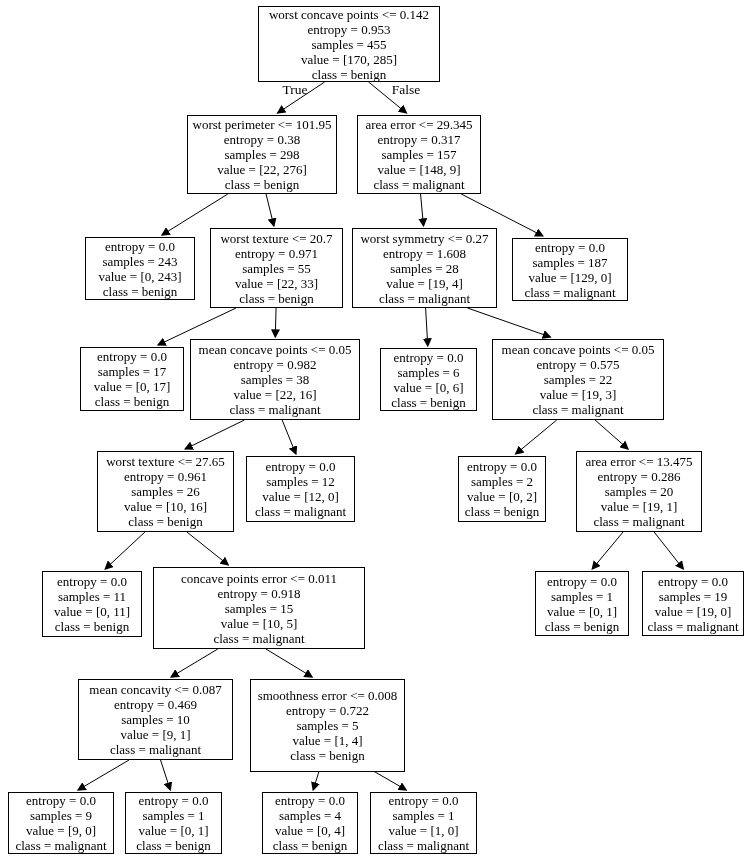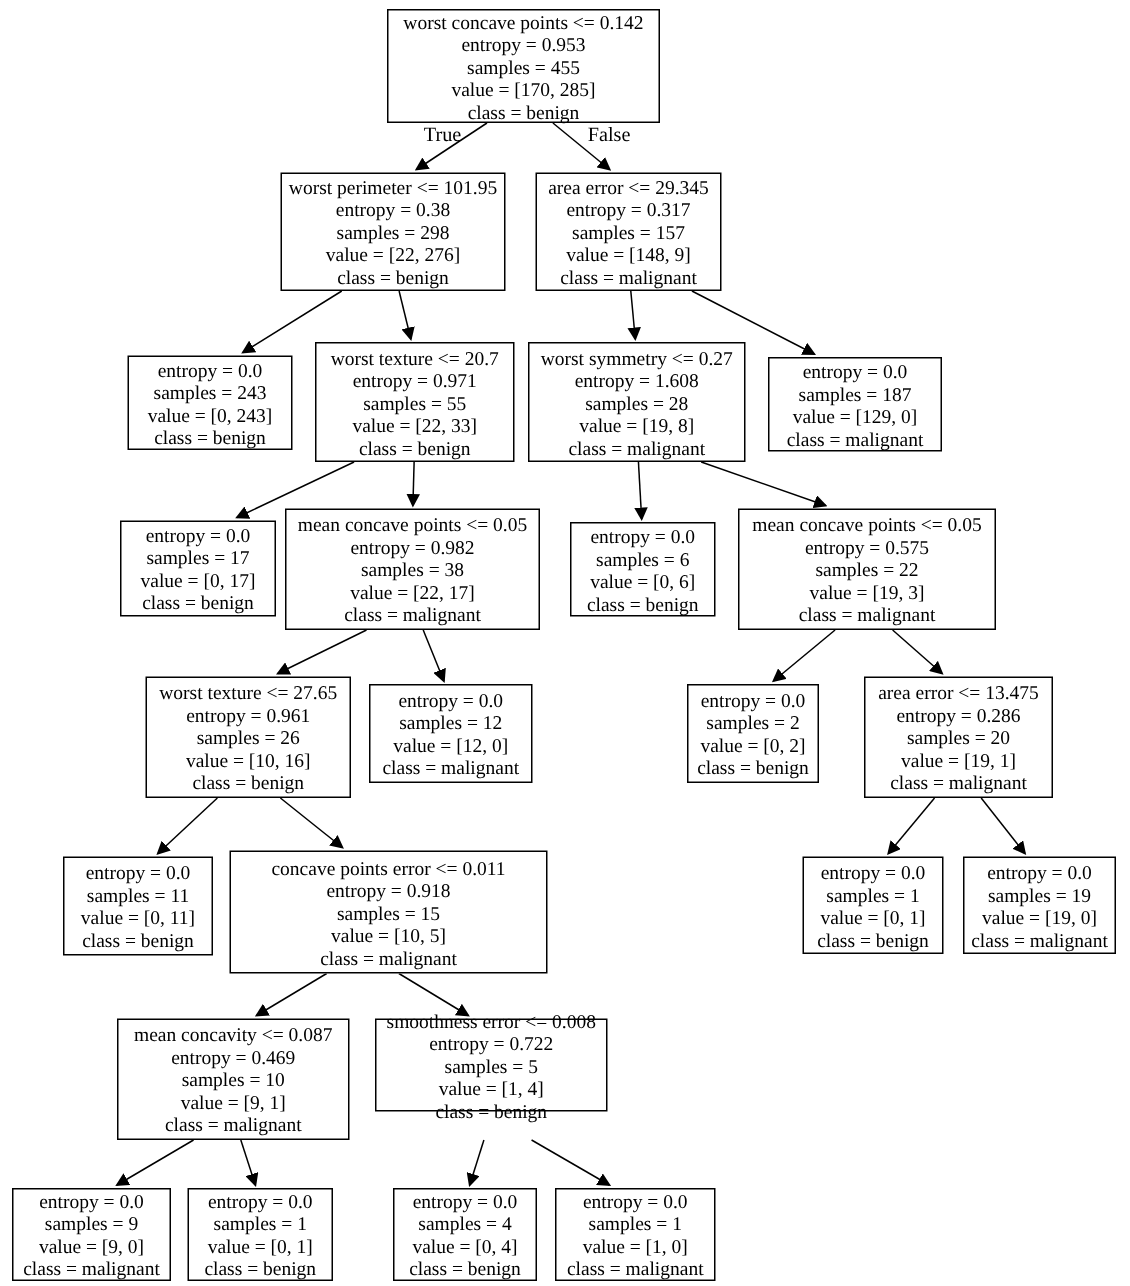--- a/index.html
+++ b/index.html
@@ -116,40 +116,40 @@
         <div class="node-line">worst texture &lt;= 20.7</div>
         <div class="node-line">entropy = 0.971</div>
         <div class="node-line">samples = 55</div>
         <div class="node-line">value = [22, 33]</div>
         <div class="node-line">class = benign</div>
       </div>
       <div class="node" style="left: 352px; top: 228px; width: 145px; height: 80px;">
         <div class="node-line">worst symmetry &lt;= 0.27</div>
         <div class="node-line">entropy = 1.608</div>
         <div class="node-line">samples = 28</div>
-        <div class="node-line">value = [19, 8]</div>
+        <div class="node-line">value = [19, 4]</div>
         <div class="node-line">class = malignant</div>
       </div>
       <div class="node" style="left: 512px; top: 238px; width: 116px; height: 63px;">
         <div class="node-line">entropy = 0.0</div>
         <div class="node-line">samples = 187</div>
         <div class="node-line">value = [129, 0]</div>
         <div class="node-line">class = malignant</div>
       </div>
       <div class="node" style="left: 80px; top: 347px; width: 104px; height: 64px;">
         <div class="node-line">entropy = 0.0</div>
         <div class="node-line">samples = 17</div>
         <div class="node-line">value = [0, 17]</div>
         <div class="node-line">class = benign</div>
       </div>
       <div class="node" style="left: 190px; top: 339px; width: 170px; height: 81px;">
         <div class="node-line">mean concave points &lt;= 0.05</div>
         <div class="node-line">entropy = 0.982</div>
         <div class="node-line">samples = 38</div>
-        <div class="node-line">value = [22, 17]</div>
+        <div class="node-line">value = [22, 16]</div>
         <div class="node-line">class = malignant</div>
       </div>
       <div class="node" style="left: 380px; top: 348px; width: 97px; height: 63px;">
         <div class="node-line">entropy = 0.0</div>
         <div class="node-line">samples = 6</div>
         <div class="node-line">value = [0, 6]</div>
         <div class="node-line">class = benign</div>
       </div>
       <div class="node" style="left: 492px; top: 339px; width: 172px; height: 81px;">
         <div class="node-line">mean concave points &lt;= 0.05</div>
@@ -209,21 +209,21 @@
         <div class="node-line">value = [19, 0]</div>
         <div class="node-line">class = malignant</div>
       </div>
       <div class="node" style="left: 78px; top: 679px; width: 155px; height: 81px;">
         <div class="node-line">mean concavity &lt;= 0.087</div>
         <div class="node-line">entropy = 0.469</div>
         <div class="node-line">samples = 10</div>
         <div class="node-line">value = [9, 1]</div>
         <div class="node-line">class = malignant</div>
       </div>
-      <div class="node" style="left: 250px; top: 679px; width: 155px; height: 62px;">
+      <div class="node" style="left: 250px; top: 679px; width: 155px; height: 93px;">
         <div class="node-line">smoothness error &lt;= 0.008</div>
         <div class="node-line">entropy = 0.722</div>
         <div class="node-line">samples = 5</div>
         <div class="node-line">value = [1, 4]</div>
         <div class="node-line">class = benign</div>
       </div>
       <div class="node" style="left: 8px; top: 792px; width: 106px; height: 62px;">
         <div class="node-line">entropy = 0.0</div>
         <div class="node-line">samples = 9</div>
         <div class="node-line">value = [9, 0]</div>

